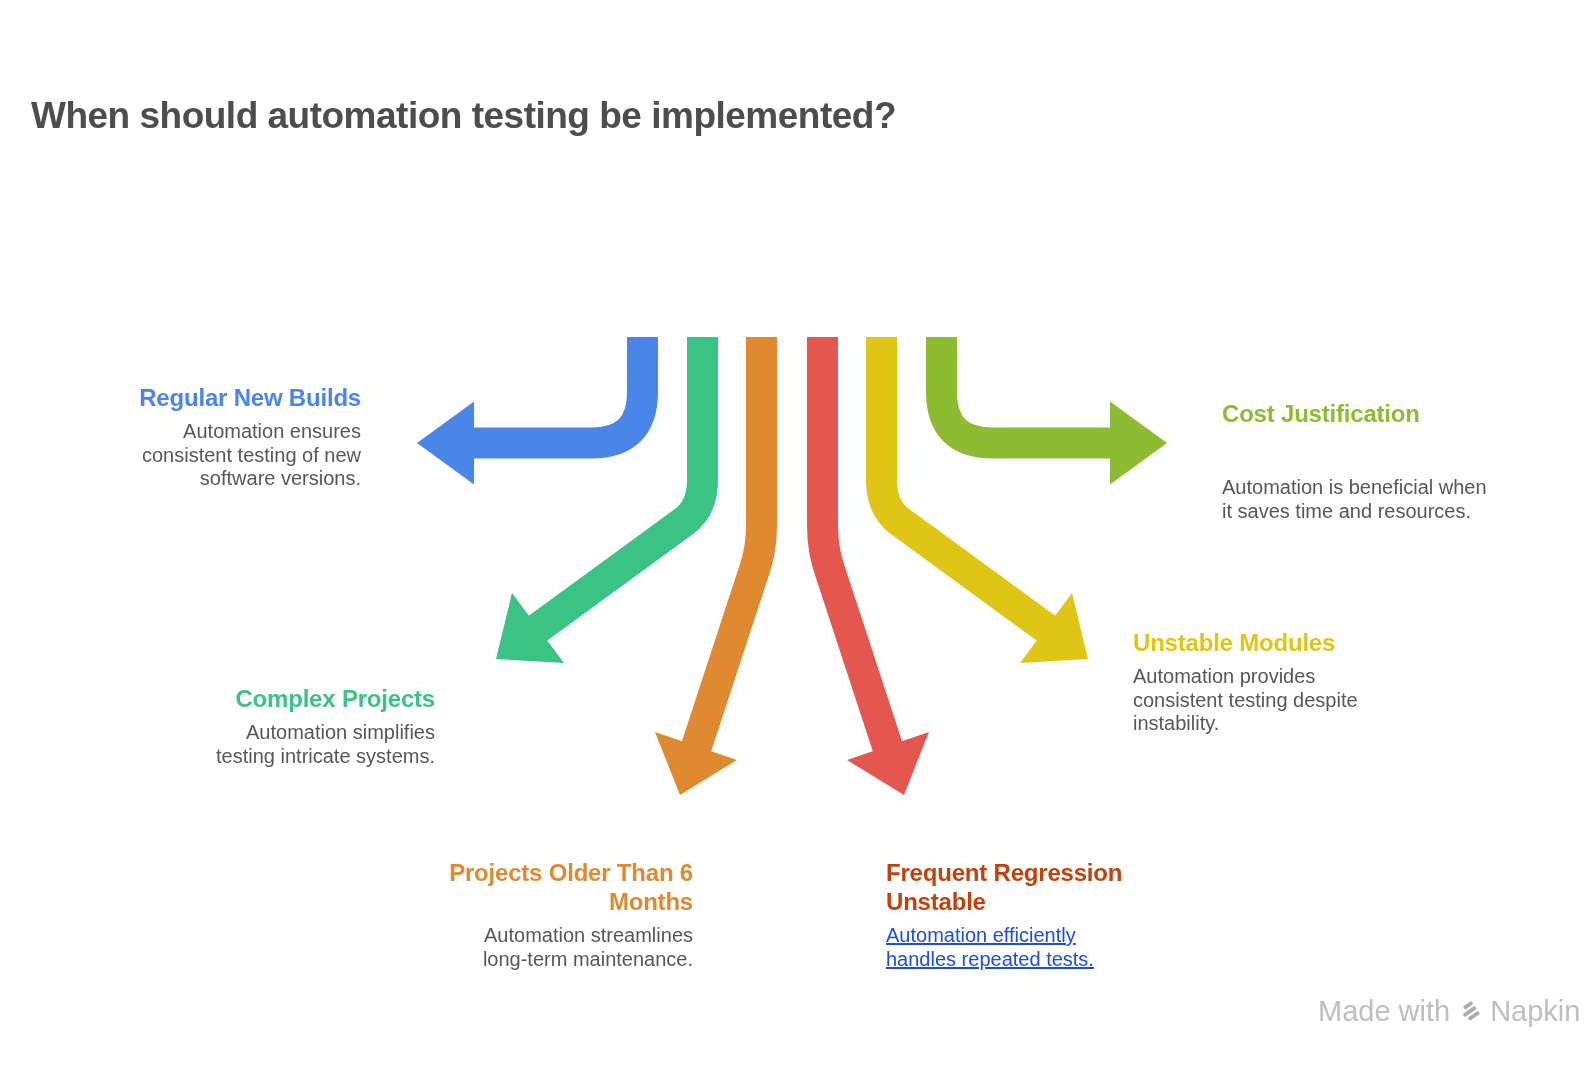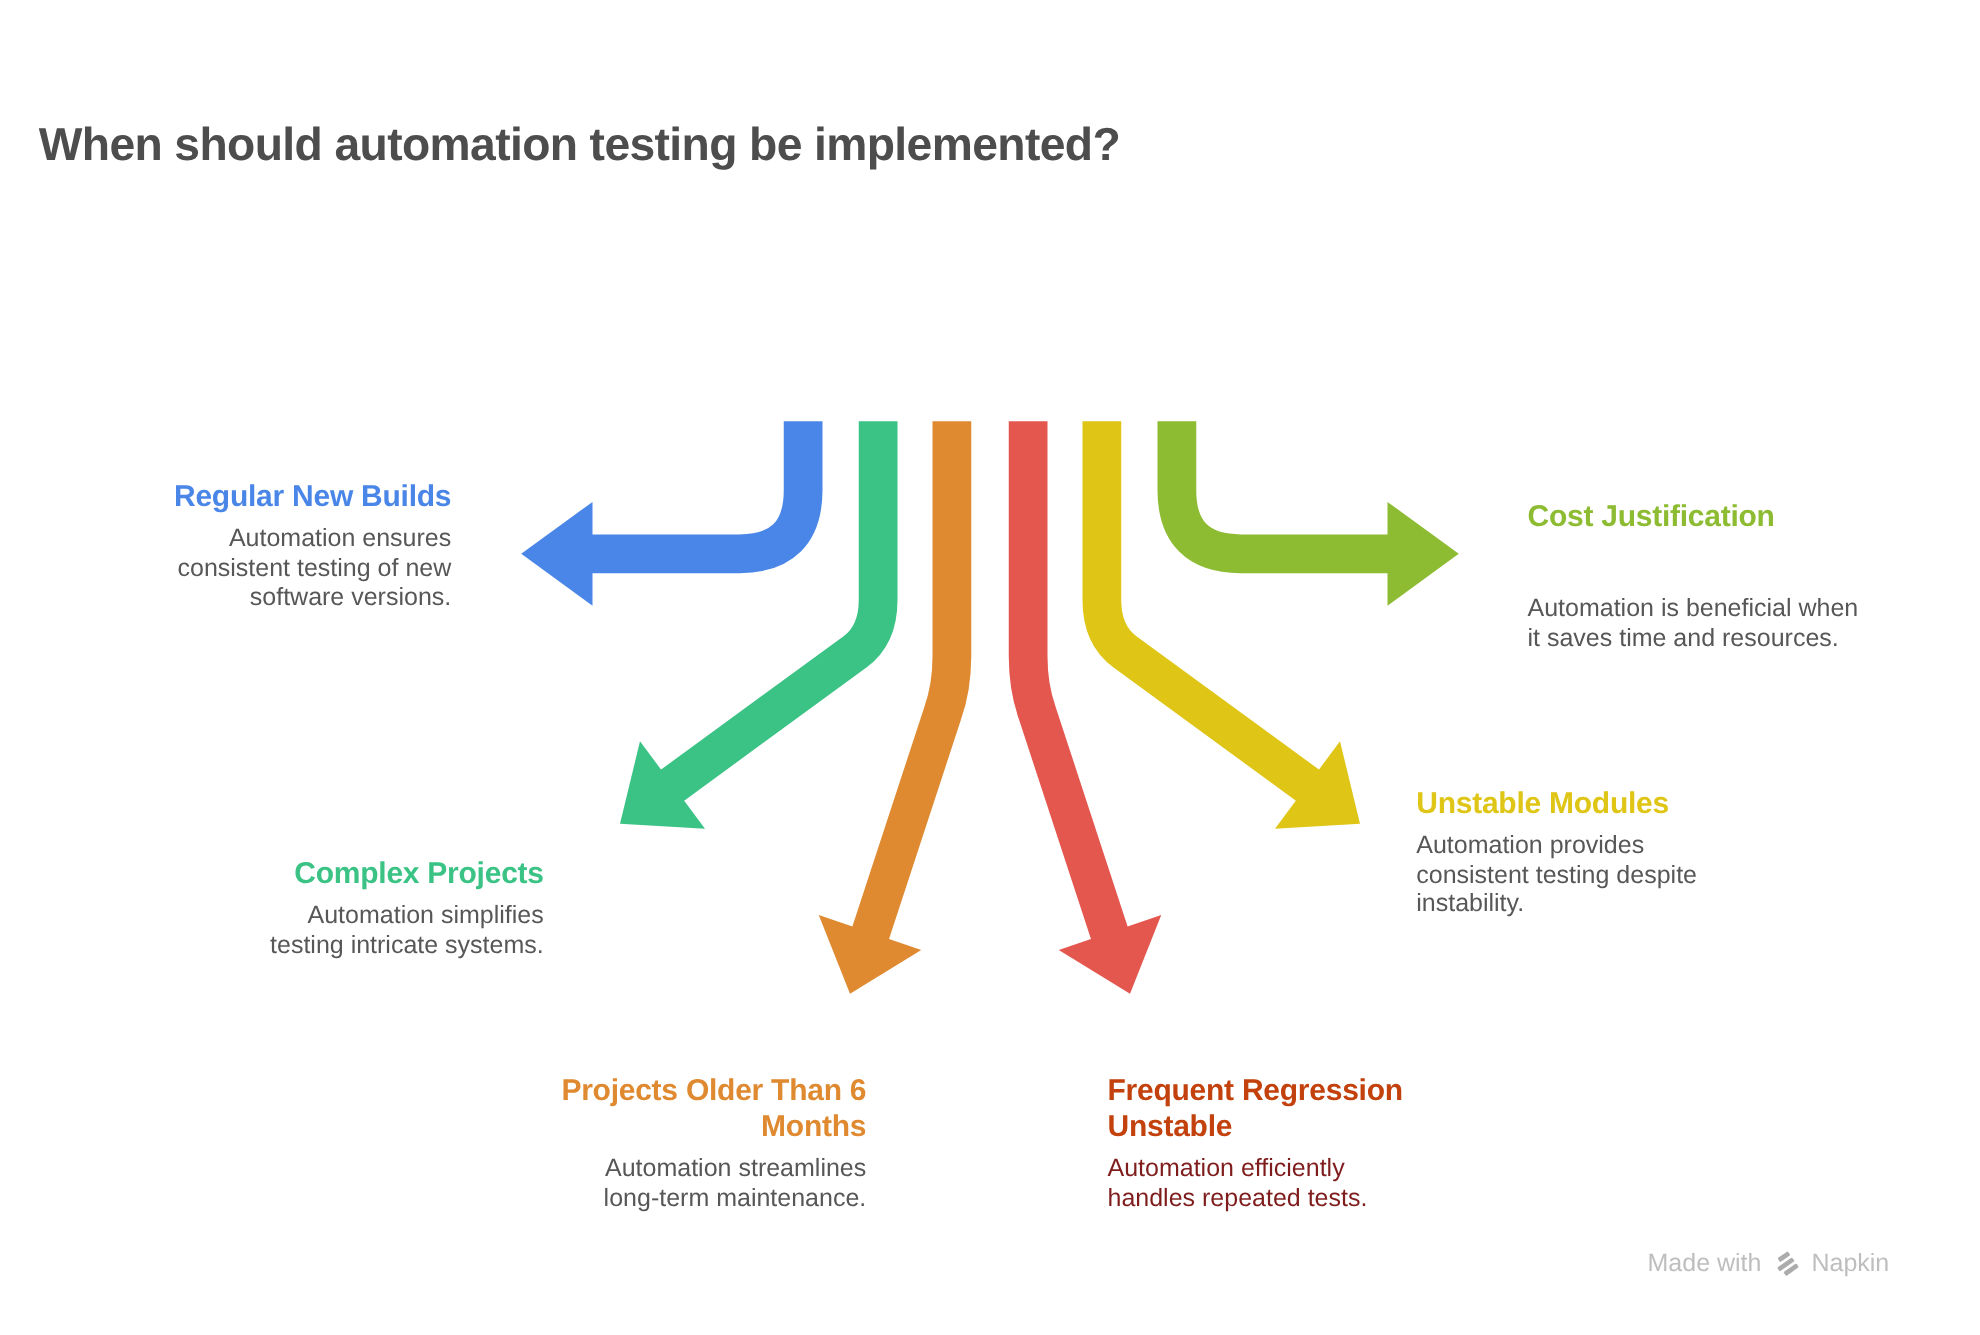--- a/index.html
+++ b/index.html
@@ -13,21 +13,21 @@
     font-size:37px;font-weight:bold;letter-spacing:-0.5px;margin-left:31px;
   }
   .tb{position:absolute;}
   .align-r{text-align:right;}
   .align-l{text-align:left;}
   .tb-title{font-size:24px;line-height:29px;font-weight:bold;letter-spacing:-0.2px;}
   .tb-desc{margin-top:8px;font-size:20px;line-height:23.5px;}
   .watermark{
     position:absolute;left:1318px;top:996px;height:30px;
     display:flex;align-items:center;gap:7px;
-    font-size:20px;color:#BEBEBE;
+    font-size:29px;color:#BEBEBE;
   }
   .wm-logo{display:inline-block;}
 </style>
 </head>
 <body>
 
 <div class="canvas">
 
   <svg class="arrows-svg" width="1584" height="1068" viewBox="0 0 1584 1068">
     <g fill="none" stroke-width="31">
@@ -80,21 +80,21 @@
       <div>Automation streamlines</div>
       <div>long-term maintenance.</div>
     </div>
   </div>
 
   <div class="tb align-l" style="left:886px;top:858px;width:265px;">
     <div class="tb-title" style="color: #c2410c;">
       <div>Frequent Regression</div>
       <div>Unstable</div>
     </div>
-    <div class="tb-desc" style="color: #7f1d1d;">
+    <div class="tb-desc" style="color: #1d4ed8; text-decoration: underline;">
       <div>Automation efficiently</div>
       <div>handles repeated tests.</div>
     </div>
   </div>
 
   <div class="tb align-l" style="left:1133px;top:628px;width:270px;">
     <div class="tb-title" style="color: rgb(223, 197, 22);">
       <div>Unstable Modules</div>
     </div>
     <div class="tb-desc" style="color: rgb(87, 87, 87);">

